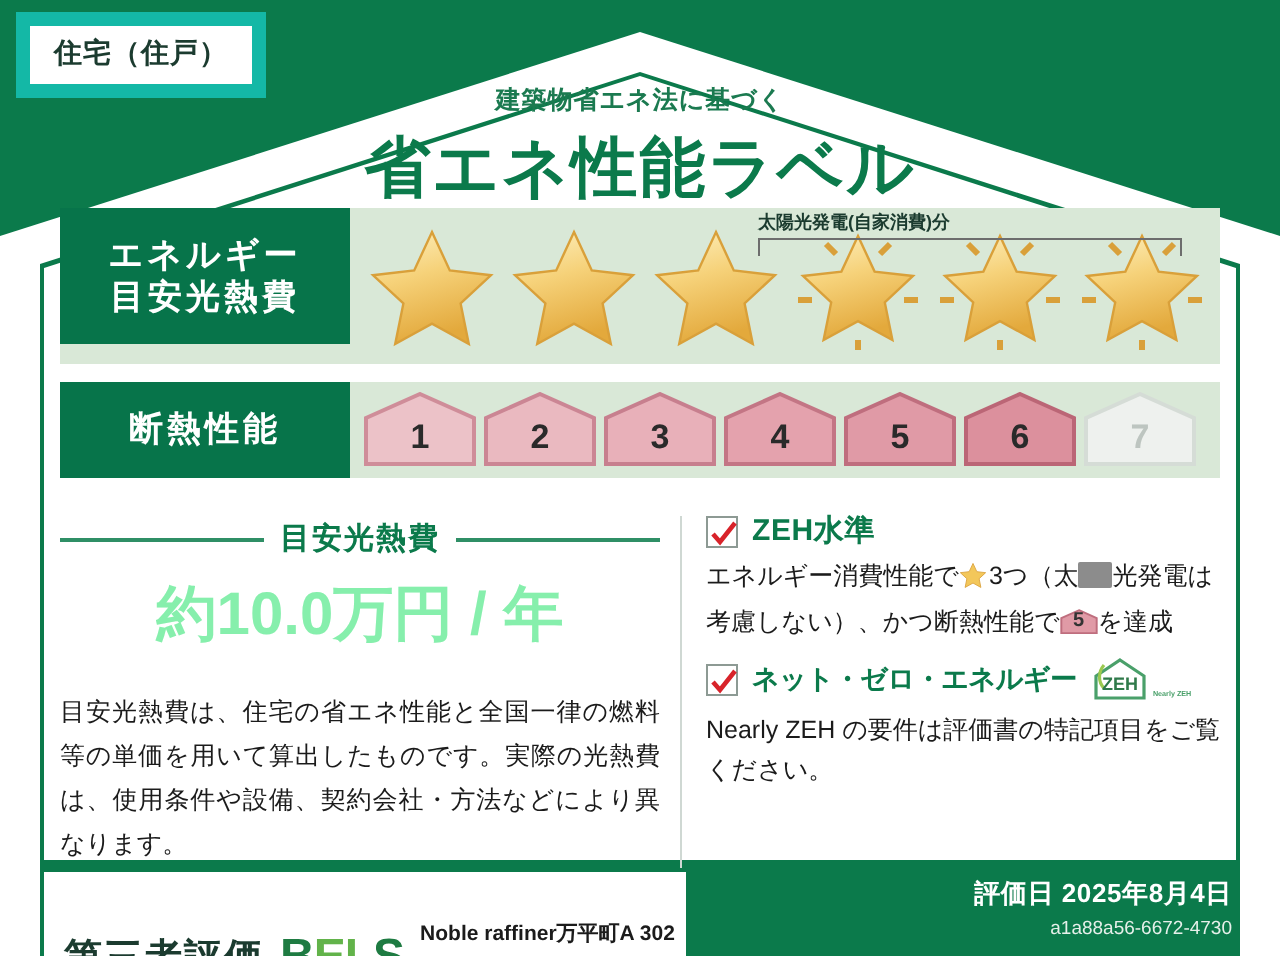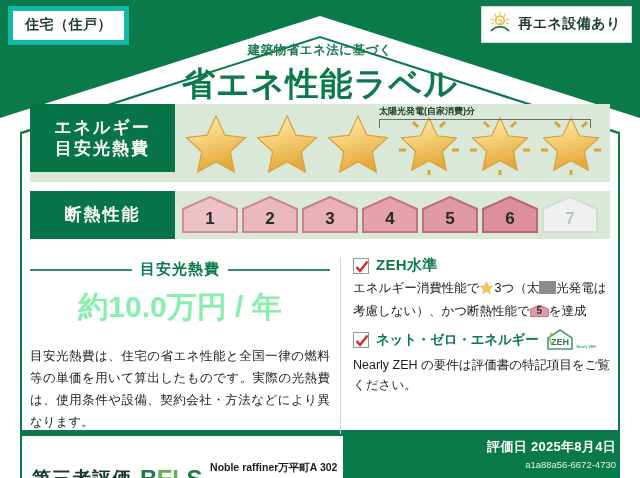--- a/index.html
+++ b/index.html
@@ -34,21 +34,21 @@
     position: absolute;
     left: 22px; top: 38px; right: 22px; bottom: 48px;
     background: #ffffff;
     clip-path: polygon(0px 100%, 0px 96px, 298px 0px, 596px 96px, 596px 100%);
     z-index: 3;
   }
 
   
   .badge-house-type {
     position: absolute; left: 8px; top: 6px;
-    background: #ffffff; border: 5px solid #14b8a6;
+    background: #ffffff; border: 7px solid #14b8a6;
     padding: 5px 12px 6px 12px;
     font-size: 14px; font-weight: bold; color: #1b3b2f;
     letter-spacing: 0.5px;
     z-index: 20;
   }
   .badge-renewable {
     position: absolute; right: 8px; top: 6px;
     background: #ffffff; border: 1px solid #cfd8d3;
     padding: 4px 10px 5px 6px;
     display: flex; align-items: center; gap: 6px;
@@ -236,39 +236,20 @@
 
 <div class="label">
   <div class="roof-white"></div>
   <div class="roof-green"></div>
   <div class="inner-white"></div>
 
   <div class="badge-house-type">
     <span>住宅（住戸）</span>
   </div>
 
-  <div class="badge-renewable">
-    <span>
-      <svg width="24" height="22" viewBox="0 0 24 22">
-        <g stroke="#e8bb3c" stroke-width="1.1" stroke-linecap="round">
-          <line x1="12" y1="1" x2="12" y2="3.6"></line>
-          <line x1="6.5" y1="3" x2="7.8" y2="5.2"></line>
-          <line x1="17.5" y1="3" x2="16.2" y2="5.2"></line>
-          <line x1="3" y1="8" x2="5.4" y2="9"></line>
-          <line x1="21" y1="8" x2="18.6" y2="9"></line>
-          <line x1="3.4" y1="13" x2="5.6" y2="12.2"></line>
-          <line x1="20.6" y1="13" x2="18.4" y2="12.2"></line>
-        </g>
-        <circle cx="12" cy="9.4" r="4.3" fill="none" stroke="#e8bb3c" stroke-width="1.6"></circle>
-        <path d="M9.9 9.4 h2.3 a1.5 1.5 0 1 1 0 3 h-1.2" fill="none" stroke="#e8bb3c" stroke-width="1.3"></path>
-        <path d="M3.5 19.6 C8 14.6 16 14.6 20.5 19.6" fill="none" stroke="#19764a" stroke-width="1.6" stroke-linecap="round"></path>
-      </svg>
-    </span>
-    <span class="txt">再エネ設備あり</span>
-  </div>
 
   <div class="title-block">
     <div class="title-sub">建築物省エネ法に基づく</div>
     <div class="title-main">省エネ性能ラベル</div>
   </div>
 
   <div class="perf">
 
     <div class="perf-row">
       <div class="perf-key energy">

